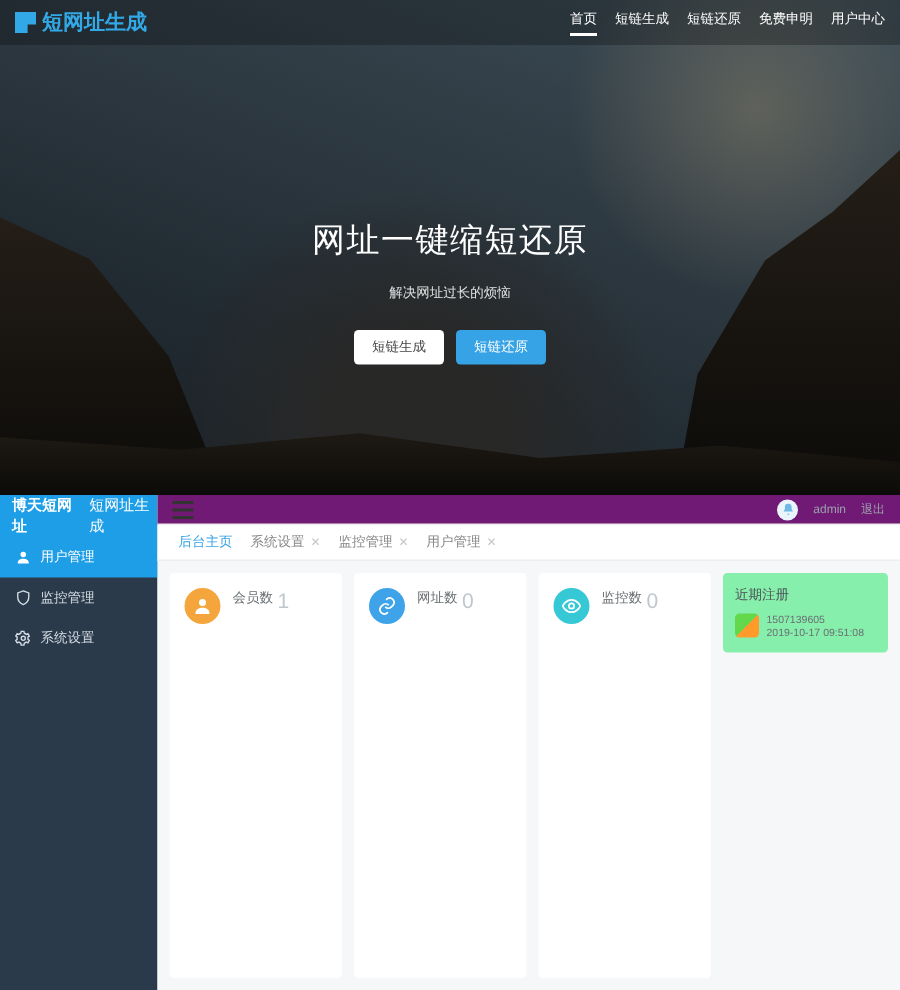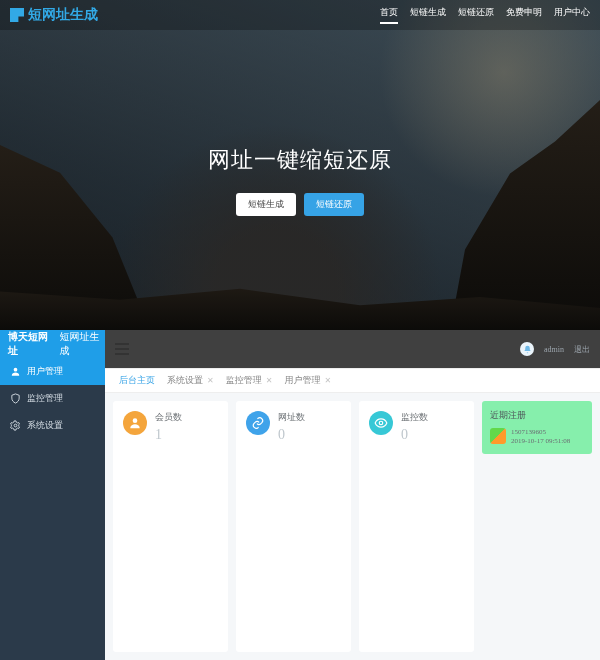--- a/index.html
+++ b/index.html
@@ -38,49 +38,49 @@
 
   .hero-center { position: absolute; top: 105px; left: 0; right: 0; text-align: center; margin-top: 40px; }
   .hero-title { font-size: 22px; font-weight: 400; letter-spacing: 1px; }
   .hero-sub { font-size: 9px; margin-top: 14px; opacity: 0.85; }
   .hero-btns { margin-top: 18px; display: flex; gap: 8px; justify-content: center; }
   .btn { font-size: 9px; padding: 5px 12px; border-radius: 3px; cursor: pointer; border: none; }
   .btn-white { background: #fff; color: #444; }
   .btn-blue { background: #36a3e6; color: #fff; }
 
   
-  .admin { display: flex; height: 330px; font-size: 9px; font-family: Liberation Serif, serif; }
+  .admin { display: flex; height: 330px; font-size: 9px; }
 
   .sidebar { width: 105px; background: #2b3a4a; color: #d5dde4; display: flex; flex-direction: column; }
   .side-head { height: 28px; background: #1f9ee8; color: #fff; font-size: 10px; display: flex; align-items: center; padding-left: 8px; gap: 6px; font-weight: bold; }
   .side-head span:last-child { font-weight: normal; }
   .side-item { display: flex; align-items: center; gap: 6px; padding: 7px 10px; cursor: pointer; }
   .side-item.active { background: #1f9ee8; color: #fff; }
   .side-icon { display: inline-flex; width: 11px; height: 11px; }
 
   .main { flex: 1; background: #f5f7f9; display: flex; flex-direction: column; }
-  .main-top { height: 39px; background: #404040; border-bottom: 1px solid #eee; display: flex; align-items: center; padding: 0 10px; gap: 10px; }
+  .main-top { height: 20px; background: #701a75; border-bottom: 1px solid #eee; display: flex; align-items: center; padding: 0 10px; gap: 10px; }
   .menu-icon { width: 14px; height: 12px; display: flex; flex-direction: column; justify-content: space-between; cursor: pointer; }
   .menu-icon span { height: 2px; background: #333; }
   .main-top-right { margin-left: auto; display: flex; align-items: center; gap: 10px; color: #9aa3ab; font-size: 8px; }
   .bell { width: 14px; height: 14px; border-radius: 50%; background: #eaf4fb; color: #6fb8e6; display: flex; align-items: center; justify-content: center; font-size: 8px; }
 
   .tabs { height: 24px; background: #fff; display: flex; align-items: center; padding: 0 10px; gap: 4px; border-bottom: 1px solid #eee; text-align: center; }
   .tab { display: flex; align-items: center; gap: 4px; color: #888; cursor: pointer; padding: 0 4px; }
   .tab.active { color: #36a3e6; }
   .tab-x { color: #c5c5c5; font-size: 8px; cursor: pointer; }
 
   .content { flex: 1; padding: 8px; display: flex; gap: 8px; }
   .cards { flex: 1; display: flex; gap: 8px; }
   .card { flex: 1; background: #fff; border-radius: 3px; padding: 10px; display: flex; gap: 8px; align-items: flex-start; }
   .card-icon { width: 24px; height: 24px; border-radius: 50%; color: #fff; display: flex; align-items: center; justify-content: center; }
   .ci-orange { background: #f4a53c; }
   .ci-blue { background: #3fa3ea; }
   .ci-cyan { background: #37c8d6; }
-  .card-texts { display: flex; flex-direction: column; gap: 3px; }
+  .card-texts { display: flex; flex-direction: row; gap: 3px; }
   .card-label { color: #6a6f73; font-size: 9px; }
   .card-value { color: #bfc7cd; font-size: 14px; }
 
   .rightcol { width: 110px; display: flex; flex-direction: column; gap: 8px; }
   .panel { background: #86efac; border-radius: 3px; padding: 8px; }
   .panel-title { color: #4d5458; font-size: 9px; margin-bottom: 6px; }
   .recent { display: flex; gap: 5px; align-items: flex-start; }
   .avatar { width: 16px; height: 16px; border-radius: 3px; background: linear-gradient(135deg,#62d84a 50%,#ff9a2b 50%); }
   .recent-text { font-size: 7px; color: #6a6f73; line-height: 1.3; }
 </style>
@@ -101,20 +101,21 @@
       <a class="active">首页</a>
       <a>短链生成</a>
       <a>短链还原</a>
       <a>免费申明</a>
       <a>用户中心</a>
     </div>
   </div>
 
   <div class="hero-center">
     <div class="hero-title">网址一键缩短还原</div>
+    <div class="hero-sub">解决网址过长的烦恼</div>
     <div class="hero-btns">
       <button class="btn btn-white">短链生成</button>
       <button class="btn btn-blue">短链还原</button>
     </div>
   </div>
 </div>
 
 <div class="admin">
 
   <div class="sidebar">

